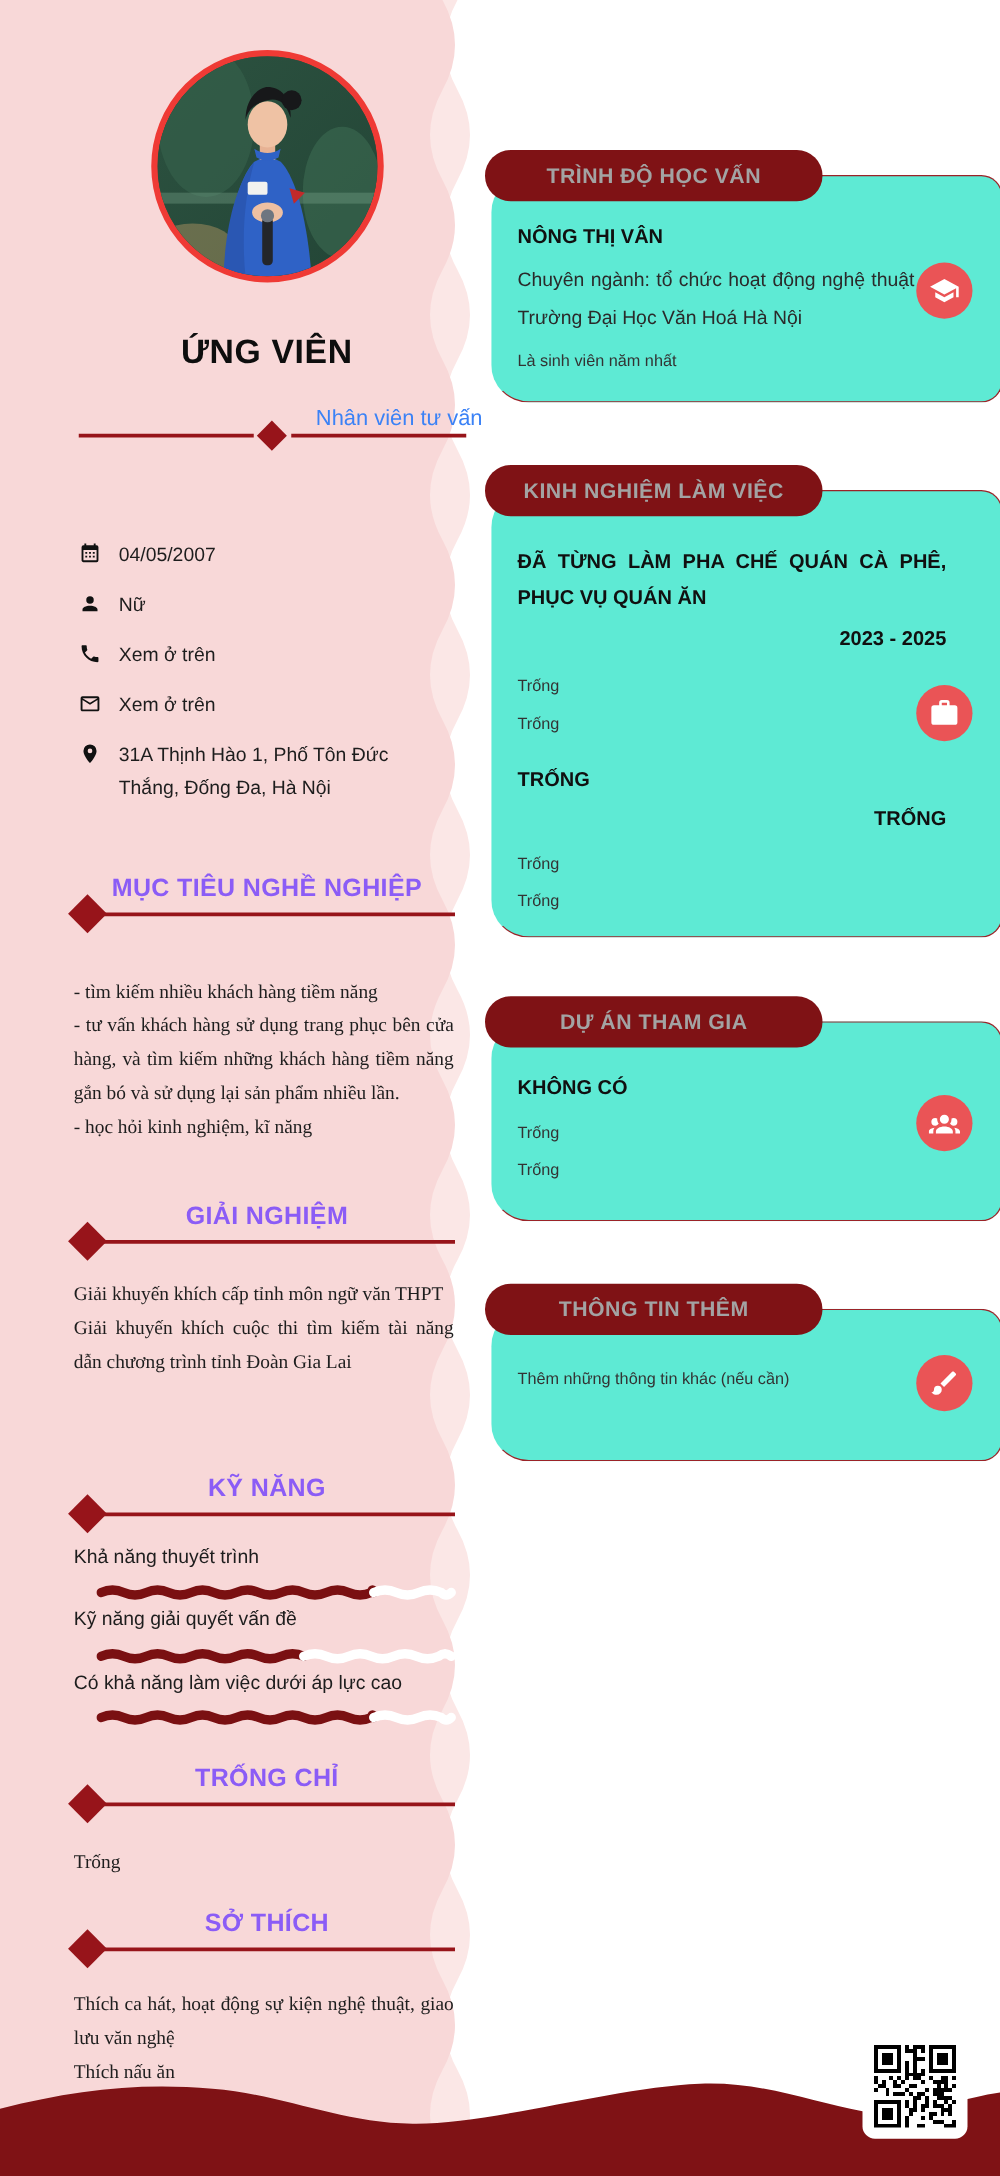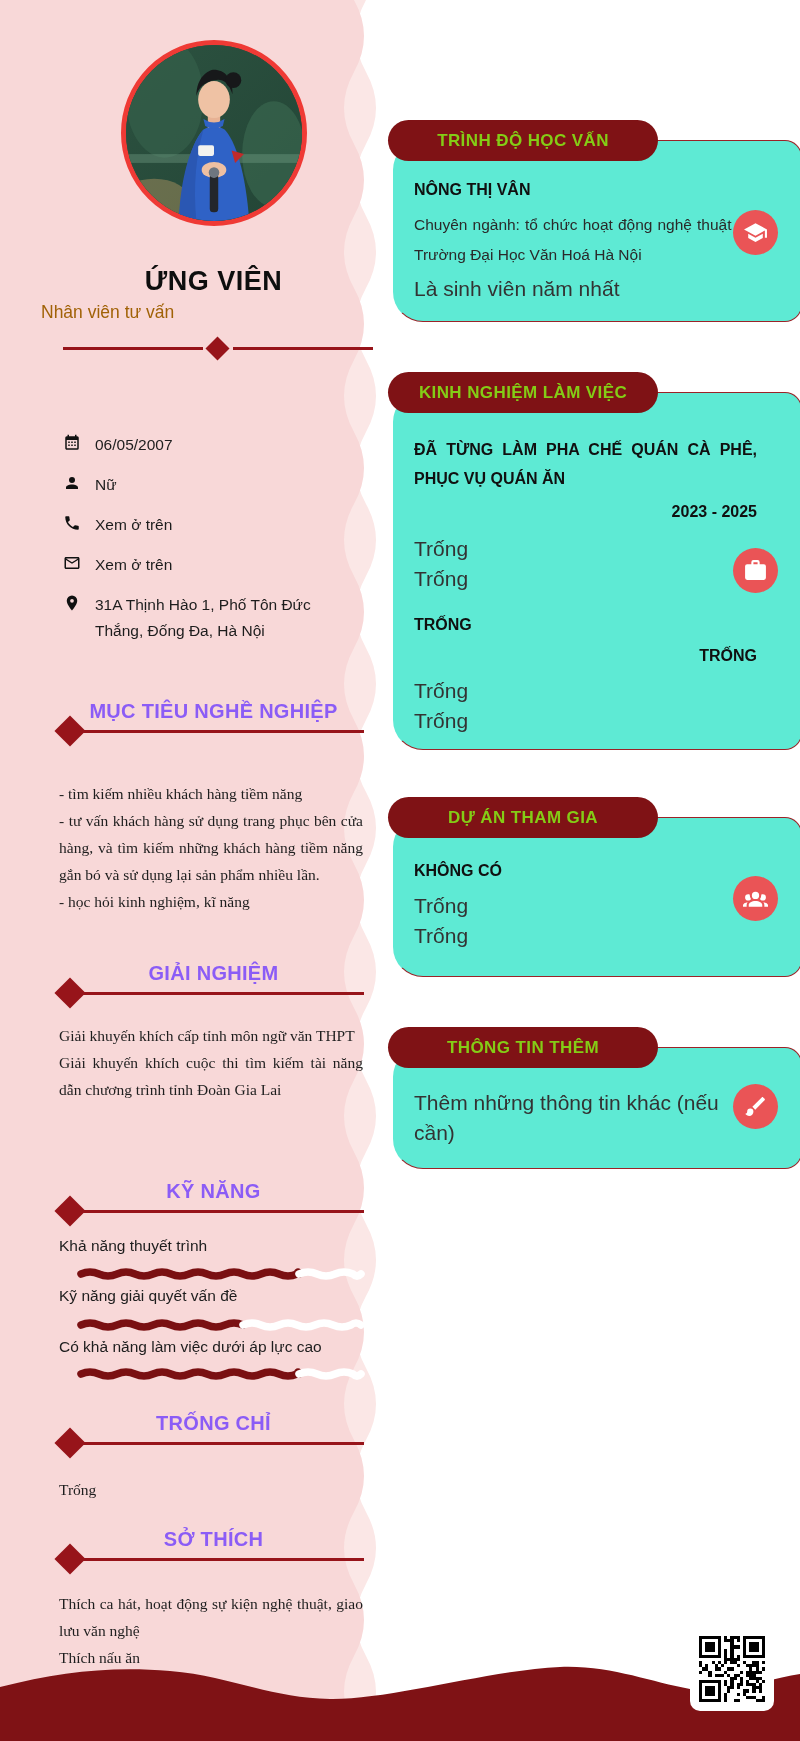--- a/index.html
+++ b/index.html
@@ -16,22 +16,22 @@
   .sidebar{position:absolute;left:0;top:0;width:345px;height:1741px;z-index:2;margin-left:41px;}
 
   .photo-ring{
     position:absolute;left:80px;top:40px;width:186px;height:186px;border-radius:50%;
     border:5px solid var(--photo-border);overflow:hidden;background:#2e4f3b;
   }
   .photo-ring svg{width:100%;height:100%;}
 
   .cv-name{position:absolute;left:0;top:266px;width:345px;text-align:center;
     font-size:27px;font-weight:800;color:#0e0e0e;letter-spacing:.5px;}
-  .cv-title{position:absolute;left:0;top:302px;width:345px;text-align:left;
-    font-size:17.5px;color:#a16207;}
+  .cv-title{position:absolute;left:0;top:324px;width:345px;text-align:right;
+    font-size:17.5px;color:#3b82f6;}
 
   .divider{position:absolute;left:0;top:347px;width:345px;height:4px;}
   .divider .seg{position:absolute;top:0;height:2.5px;background:var(--rule);}
   .divider .dd{position:absolute;left:168px;top:-7px;width:17px;height:17px;
     background:var(--rule);transform:rotate(45deg);}
 
   .contact-row{position:absolute;left:22px;width:300px;display:flex;gap:14px;align-items:flex-start;}
   .contact-row .cicon{flex:0 0 18px;margin-top:2px;}
   .contact-row .ctext{font-size:15.5px;line-height:26px;color:#1d1d1d;width:240px;}
   .cicon svg{width:18px;height:18px;fill:#111;}
@@ -52,32 +52,32 @@
 
   
   .main-section{position:absolute;left:375px;width:409px;z-index:2;}
   .m-card{
     position:absolute;left:18px;top:20px;width:409px;background:#5eead4;
     border:1.6px solid var(--card-border);border-left-color:transparent;
     border-radius:30px 17px 17px 30px;
   }
   .m-pill{
     position:absolute;left:13px;top:0;width:270px;height:41px;z-index:3;
-    background:var(--maroon);border-radius:22px;color:#84cc16;
+    background:var(--maroon);border-radius:22px;color:#a3a3a3;
     display:flex;align-items:center;justify-content:center;
     font-size:17px;font-weight:800;letter-spacing:.4px;white-space:nowrap;
   }
   .icon-circle{
     position:absolute;right:6px;width:45px;height:45px;border-radius:50%;
     background:var(--icon-red);display:flex;align-items:center;justify-content:center;z-index:4;
   }
   .icon-circle svg{width:25px;height:25px;fill:#fff;}
 
   .m-bold{font-size:16px;font-weight:800;color:#101010;line-height:29px;text-align:justify;}
-  .m-item{font-size:21px;color:#333;line-height:30px;}
+  .m-item{font-size:13px;color:#333;line-height:30px;}
   .m-right{text-align:right;}
   .edu-desc{font-size:15.5px;color:#2a2a2a;line-height:30px;text-align:justify;margin-top:6px;}
 
   
   #bottom-wave{position:absolute;left:0;top:1640px;z-index:5;}
   .qr-card{position:absolute;left:690px;top:1627px;width:84px;height:84px;background:#fff;
     border-radius:10px;z-index:6;display:flex;align-items:center;justify-content:center;}
 </style>
 </head>
 <body>
@@ -137,21 +137,21 @@
       <span class="seg" style="left:192px;width:140px;"></span>
       <span class="dd"></span>
     </div>
 
     <div class="contact-row" style="top:432px">
       <span class="cicon">
           <svg viewBox="0 0 24 24">
             <path d="M9 10v2H7v-2h2m4 0v2h-2v-2h2m4 0v2h-2v-2h2M19 3a2 2 0 0 1 2 2v14a2 2 0 0 1-2 2H5c-1.11 0-2-.9-2-2V5a2 2 0 0 1 2-2h1V1h2v2h8V1h2v2h1m0 16V8H5v11h14M9 14v2H7v-2h2m4 0v2h-2v-2h2m4 0v2h-2v-2h2z"></path>
           </svg>
         </span>
-      <span class="ctext">06/05/2007</span>
+      <span class="ctext">04/05/2007</span>
     </div>
     <div class="contact-row" style="top:472px">
       <span class="cicon">
           <svg viewBox="0 0 24 24">
             <path d="M12 4a4 4 0 0 1 4 4 4 4 0 0 1-4 4 4 4 0 0 1-4-4 4 4 0 0 1 4-4m0 10c4.42 0 8 1.79 8 4v2H4v-2c0-2.21 3.58-4 8-4z"></path>
           </svg>
         </span>
       <span class="ctext">Nữ</span>
     </div>
     <div class="contact-row" style="top:512px">

